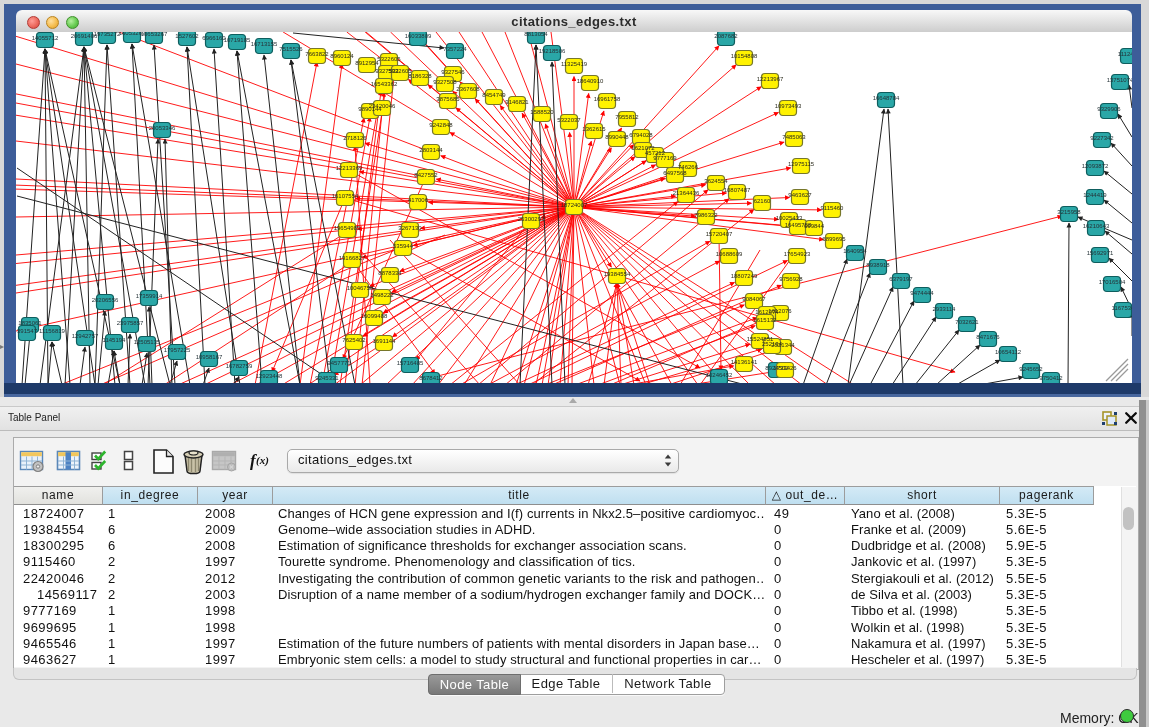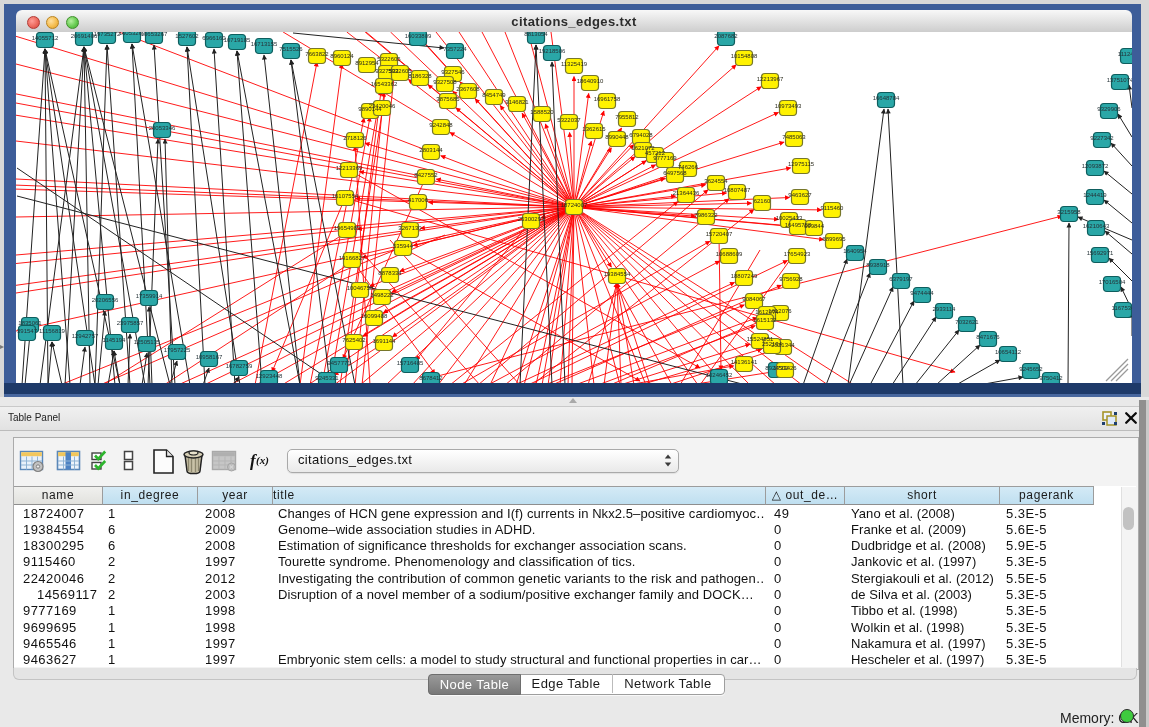--- a/index.html
+++ b/index.html
@@ -634,21 +634,21 @@
 <div class="abs" style="left:298px;top:449px;height:22px;line-height:22px;font-size:13px;letter-spacing:0.35px;color:#111">citations_edges.txt</div>
 <svg class="abs" style="left:663px;top:453px" width="10" height="15">
 <path d="M5,1.5 L8.2,5.5 L1.8,5.5 z" fill="#3a3a3a"></path>
     <path d="M5,13.5 L8.2,9.5 L1.8,9.5 z" fill="#3a3a3a"></path>
 </svg>
 
 <div style="font-size:12px;letter-spacing:0.6px">
 <div style="position:absolute;left:14px;top:486px;width:88px;height:17px;background:linear-gradient(#f0f0ee,#e2e2de);border-right:1px solid #9c9c9c;border-bottom:1px solid #8e8e8e;border-top:1px solid #9c9c9c;text-align:center;line-height:17px;color:#1a1a1a">name</div>
 <div style="position:absolute;left:103px;top:486px;width:94px;height:17px;background:linear-gradient(#d4eaf6,#bfdff0);border-right:1px solid #9c9c9c;border-bottom:1px solid #8e8e8e;border-top:1px solid #9c9c9c;text-align:center;line-height:17px;color:#1a1a1a">in_degree</div>
 <div style="position:absolute;left:198px;top:486px;width:74px;height:17px;background:linear-gradient(#d4eaf6,#bfdff0);border-right:1px solid #9c9c9c;border-bottom:1px solid #8e8e8e;border-top:1px solid #9c9c9c;text-align:center;line-height:17px;color:#1a1a1a">year</div>
-<div style="position:absolute;left:273px;top:486px;width:492px;height:17px;background:linear-gradient(#d4eaf6,#bfdff0);border-right:1px solid #9c9c9c;border-bottom:1px solid #8e8e8e;border-top:1px solid #9c9c9c;text-align:left;line-height:17px;color:#1a1a1a">title</div>
+<div style="position:absolute;left:273px;top:486px;width:492px;height:17px;background:linear-gradient(#d4eaf6,#bfdff0);border-right:1px solid #9c9c9c;border-bottom:1px solid #8e8e8e;border-top:1px solid #9c9c9c;text-align:center;line-height:17px;color:#1a1a1a">title</div>
 <div style="position:absolute;left:766px;top:486px;width:78px;height:17px;background:linear-gradient(#d4eaf6,#bfdff0);border-right:1px solid #9c9c9c;border-bottom:1px solid #8e8e8e;border-top:1px solid #9c9c9c;text-align:center;line-height:17px;color:#1a1a1a">△ out_de…</div>
 <div style="position:absolute;left:845px;top:486px;width:154px;height:17px;background:linear-gradient(#d4eaf6,#bfdff0);border-right:1px solid #9c9c9c;border-bottom:1px solid #8e8e8e;border-top:1px solid #9c9c9c;text-align:center;line-height:17px;color:#1a1a1a">short</div>
 <div style="position:absolute;left:1000px;top:486px;width:93px;height:17px;background:linear-gradient(#d4eaf6,#bfdff0);border-right:1px solid #9c9c9c;border-bottom:1px solid #8e8e8e;border-top:1px solid #9c9c9c;text-align:center;line-height:17px;color:#1a1a1a">pagerank</div>
 </div>
 
 <div style="font-size:13px;color:#111;letter-spacing:0.45px">
 <div style="position:absolute;left:0;top:506px;width:1108px;height:16.3px;line-height:16.3px">
       <div style="position:absolute;left:23px;width:83px;top:0;white-space:nowrap;overflow:hidden">18724007</div>
       <div style="position:absolute;left:108px;width:89px;top:0;white-space:nowrap;overflow:hidden">1</div>
       <div style="position:absolute;left:205px;width:69px;top:0;white-space:nowrap;overflow:hidden">2008</div>
@@ -690,21 +690,21 @@
       <div style="position:absolute;left:205px;width:69px;top:0;white-space:nowrap;overflow:hidden">2012</div>
       <div style="position:absolute;left:278px;width:487px;top:0;white-space:nowrap;overflow:hidden;letter-spacing:0.08px">Investigating the contribution of common genetic variants to the risk and pathogen…</div>
       <div style="position:absolute;left:774px;width:73px;top:0;white-space:nowrap;overflow:hidden">0</div>
       <div style="position:absolute;left:851px;width:149px;top:0;white-space:nowrap;overflow:hidden;letter-spacing:0.08px">Stergiakouli et al. (2012)</div>
       <div style="position:absolute;left:1006px;width:88px;top:0;white-space:nowrap;overflow:hidden">5.5E-5</div>
     </div>
 <div style="position:absolute;left:0;top:587px;width:1108px;height:16.3px;line-height:16.3px">
       <div style="position:absolute;left:37px;width:83px;top:0;white-space:nowrap;overflow:hidden">14569117</div>
       <div style="position:absolute;left:108px;width:89px;top:0;white-space:nowrap;overflow:hidden">2</div>
       <div style="position:absolute;left:205px;width:69px;top:0;white-space:nowrap;overflow:hidden">2003</div>
-      <div style="position:absolute;left:278px;width:487px;top:0;white-space:nowrap;overflow:hidden;letter-spacing:0.08px">Disruption of a novel member of a sodium/positive exchanger family and DOCK…</div>
+      <div style="position:absolute;left:278px;width:487px;top:0;white-space:nowrap;overflow:hidden;letter-spacing:0.08px">Disruption of a name member of a sodium/hydrogen exchanger family and DOCK…</div>
       <div style="position:absolute;left:774px;width:73px;top:0;white-space:nowrap;overflow:hidden">0</div>
       <div style="position:absolute;left:851px;width:149px;top:0;white-space:nowrap;overflow:hidden;letter-spacing:0.08px">de Silva et al. (2003)</div>
       <div style="position:absolute;left:1006px;width:88px;top:0;white-space:nowrap;overflow:hidden">5.3E-5</div>
     </div>
 <div style="position:absolute;left:0;top:603px;width:1108px;height:16.3px;line-height:16.3px">
       <div style="position:absolute;left:23px;width:83px;top:0;white-space:nowrap;overflow:hidden">9777169</div>
       <div style="position:absolute;left:108px;width:89px;top:0;white-space:nowrap;overflow:hidden">1</div>
       <div style="position:absolute;left:205px;width:69px;top:0;white-space:nowrap;overflow:hidden">1998</div>
       <div style="position:absolute;left:774px;width:73px;top:0;white-space:nowrap;overflow:hidden">0</div>
       <div style="position:absolute;left:851px;width:149px;top:0;white-space:nowrap;overflow:hidden;letter-spacing:0.08px">Tibbo et al. (1998)</div>
@@ -715,20 +715,21 @@
       <div style="position:absolute;left:108px;width:89px;top:0;white-space:nowrap;overflow:hidden">1</div>
       <div style="position:absolute;left:205px;width:69px;top:0;white-space:nowrap;overflow:hidden">1998</div>
       <div style="position:absolute;left:774px;width:73px;top:0;white-space:nowrap;overflow:hidden">0</div>
       <div style="position:absolute;left:851px;width:149px;top:0;white-space:nowrap;overflow:hidden;letter-spacing:0.08px">Wolkin et al. (1998)</div>
       <div style="position:absolute;left:1006px;width:88px;top:0;white-space:nowrap;overflow:hidden">5.3E-5</div>
     </div>
 <div style="position:absolute;left:0;top:636px;width:1108px;height:16.3px;line-height:16.3px">
       <div style="position:absolute;left:23px;width:83px;top:0;white-space:nowrap;overflow:hidden">9465546</div>
       <div style="position:absolute;left:108px;width:89px;top:0;white-space:nowrap;overflow:hidden">1</div>
       <div style="position:absolute;left:205px;width:69px;top:0;white-space:nowrap;overflow:hidden">1997</div>
+      <div style="position:absolute;left:278px;width:487px;top:0;white-space:nowrap;overflow:hidden;letter-spacing:0.08px">Estimation of the future numbers of patients with mental disorders in Japan base…</div>
       <div style="position:absolute;left:774px;width:73px;top:0;white-space:nowrap;overflow:hidden">0</div>
       <div style="position:absolute;left:851px;width:149px;top:0;white-space:nowrap;overflow:hidden;letter-spacing:0.08px">Nakamura et al. (1997)</div>
       <div style="position:absolute;left:1006px;width:88px;top:0;white-space:nowrap;overflow:hidden">5.3E-5</div>
     </div>
 <div style="position:absolute;left:0;top:652px;width:1108px;height:16.3px;line-height:16.3px">
       <div style="position:absolute;left:23px;width:83px;top:0;white-space:nowrap;overflow:hidden">9463627</div>
       <div style="position:absolute;left:108px;width:89px;top:0;white-space:nowrap;overflow:hidden">1</div>
       <div style="position:absolute;left:205px;width:69px;top:0;white-space:nowrap;overflow:hidden">1997</div>
       <div style="position:absolute;left:278px;width:487px;top:0;white-space:nowrap;overflow:hidden;letter-spacing:0.08px">Embryonic stem cells: a model to study structural and functional properties in car…</div>
       <div style="position:absolute;left:774px;width:73px;top:0;white-space:nowrap;overflow:hidden">0</div>

